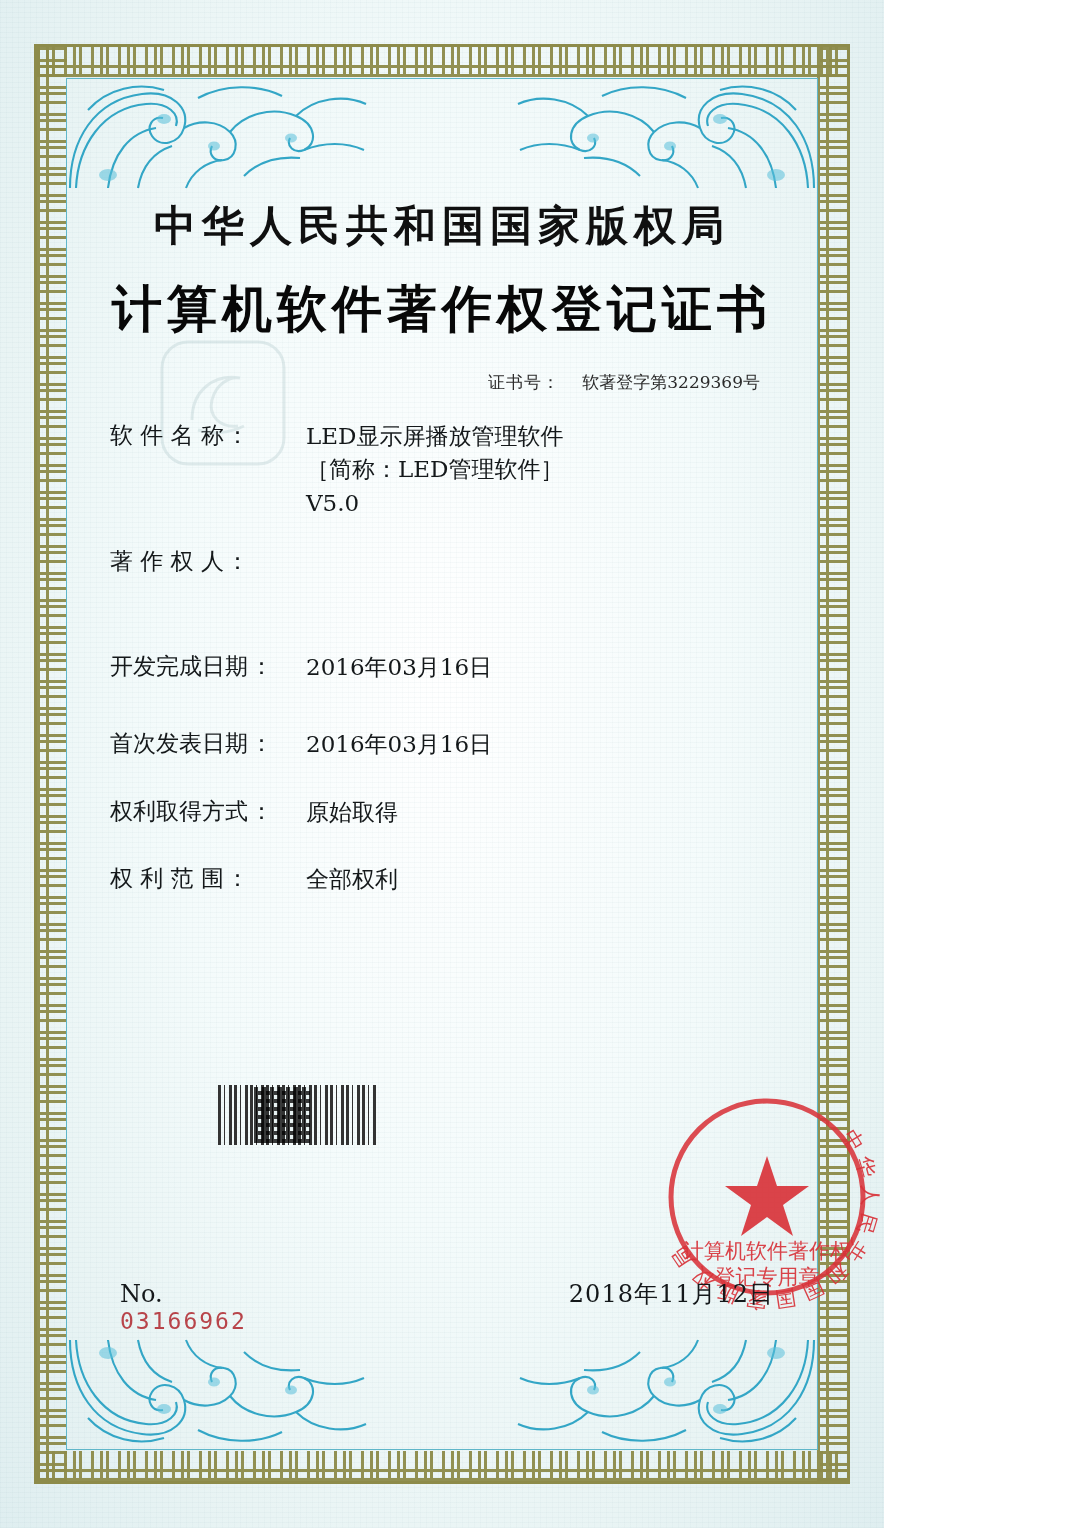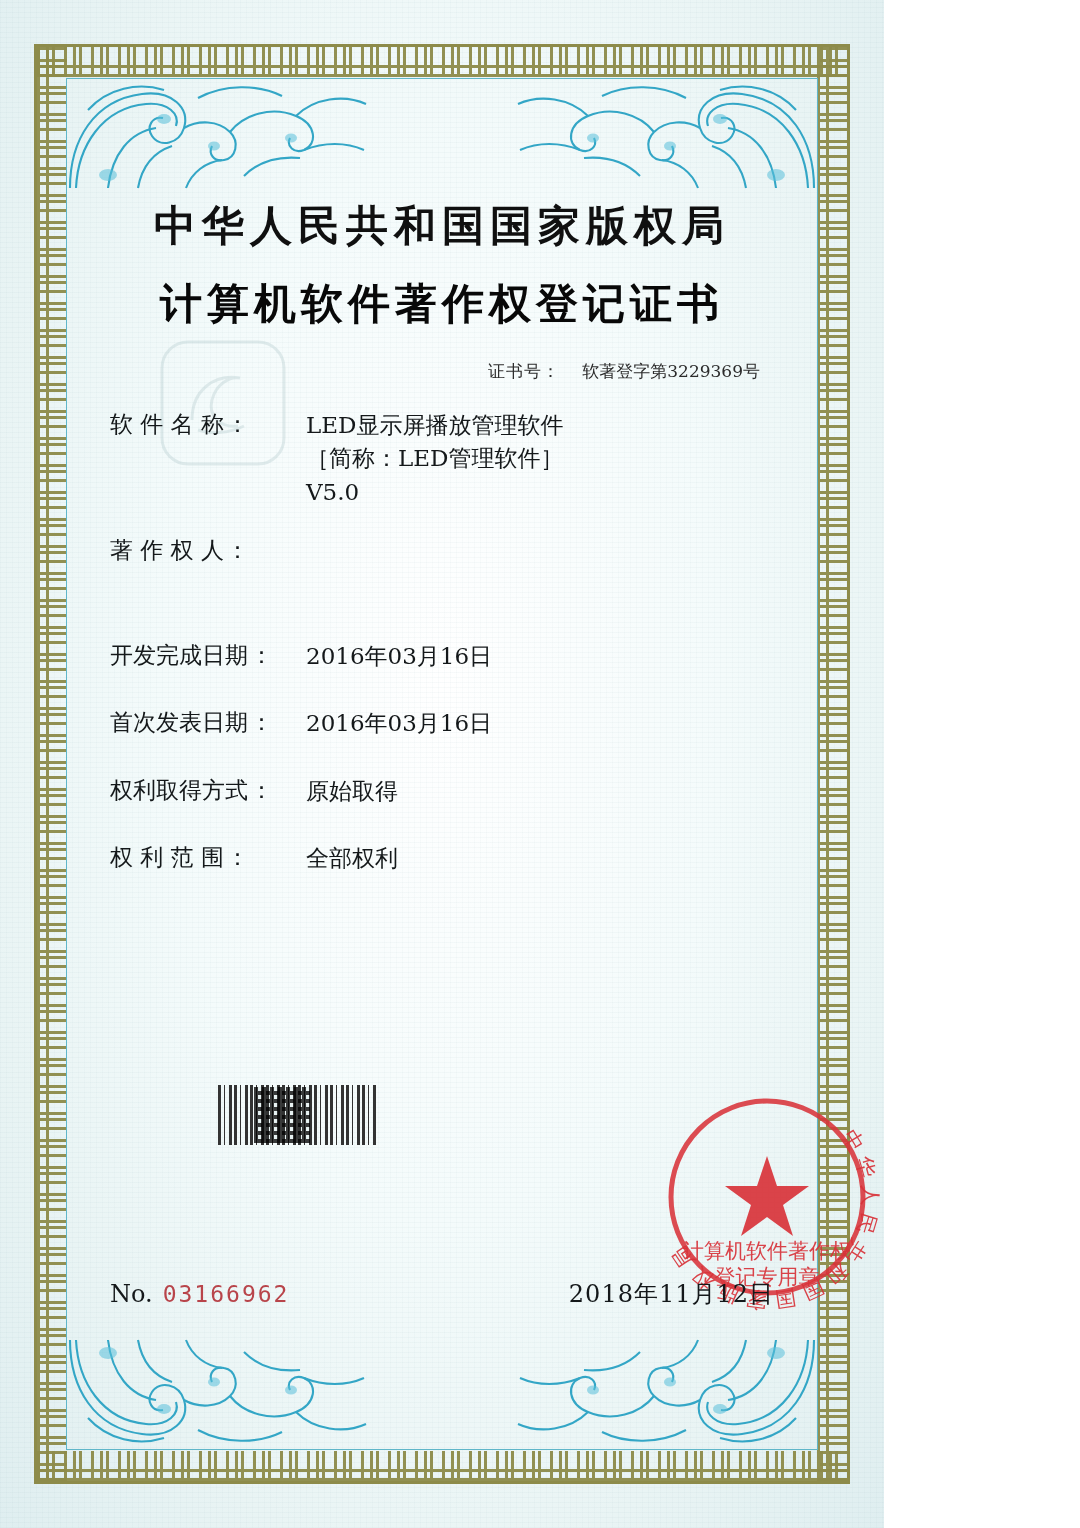--- a/index.html
+++ b/index.html
@@ -136,21 +136,21 @@
     text-align: center;
     font-size: 42px;
     letter-spacing: 6px;
     color: #101010;
     font-weight: 700;
     font-family: "DejaVu Serif", "Liberation Serif", serif;
     margin-top: 48px;
   }
   .title-sub {
     text-align: center;
-    font-size: 42px;
+    font-size: 50px;
     letter-spacing: 5px;
     color: #080808;
     font-weight: 700;
     margin-top: 22px;
     font-family: "DejaVu Serif", "Liberation Serif", serif;
   }
 
   .cert-no-row {
     margin-top: 28px;
     text-align: right;
@@ -249,21 +249,21 @@
   }
   .footer .no-label { font-family: "DejaVu Serif", "Liberation Serif", serif; }
   .footer .no-value {
     color: #b8444a;
     font-family: "DejaVu Sans Mono", "Liberation Mono", monospace;
     letter-spacing: 2px;
     font-size: 23px;
     margin-left: 10px;
   }
   .footer .issue-date { letter-spacing: 1px; }
-  .footer .left-group { display: flex; align-items: baseline; }
+  .footer .left-group { display: flex; align-items: baseline; flex-direction: column; }
 </style>
 </head>
 <body>
 
 <div class="page">
 
   <div class="greek-border">
     <div class="greek-band band-h band-top"></div>
     <div class="greek-band band-h band-bottom"></div>
     <div class="greek-band band-v band-left"></div>
@@ -405,21 +405,21 @@
 
     <div class="gap-block"></div>
 
     <div class="field">
       <div class="lbl">
         <span>开发完成日期</span><span class="colon">：</span>
       </div>
       <div class="val">2016年03月16日</div>
     </div>
 
-    <div class="field" style="margin-top:34px;">
+    <div class="field" style="margin-top:44px;">
       <div class="lbl">
         <span>首次发表日期</span><span class="colon">：</span>
       </div>
       <div class="val">2016年03月16日</div>
     </div>
 
     <div class="field" style="margin-top:34px;">
       <div class="lbl">
         <span>权利取得方式</span><span class="colon">：</span>
       </div>

